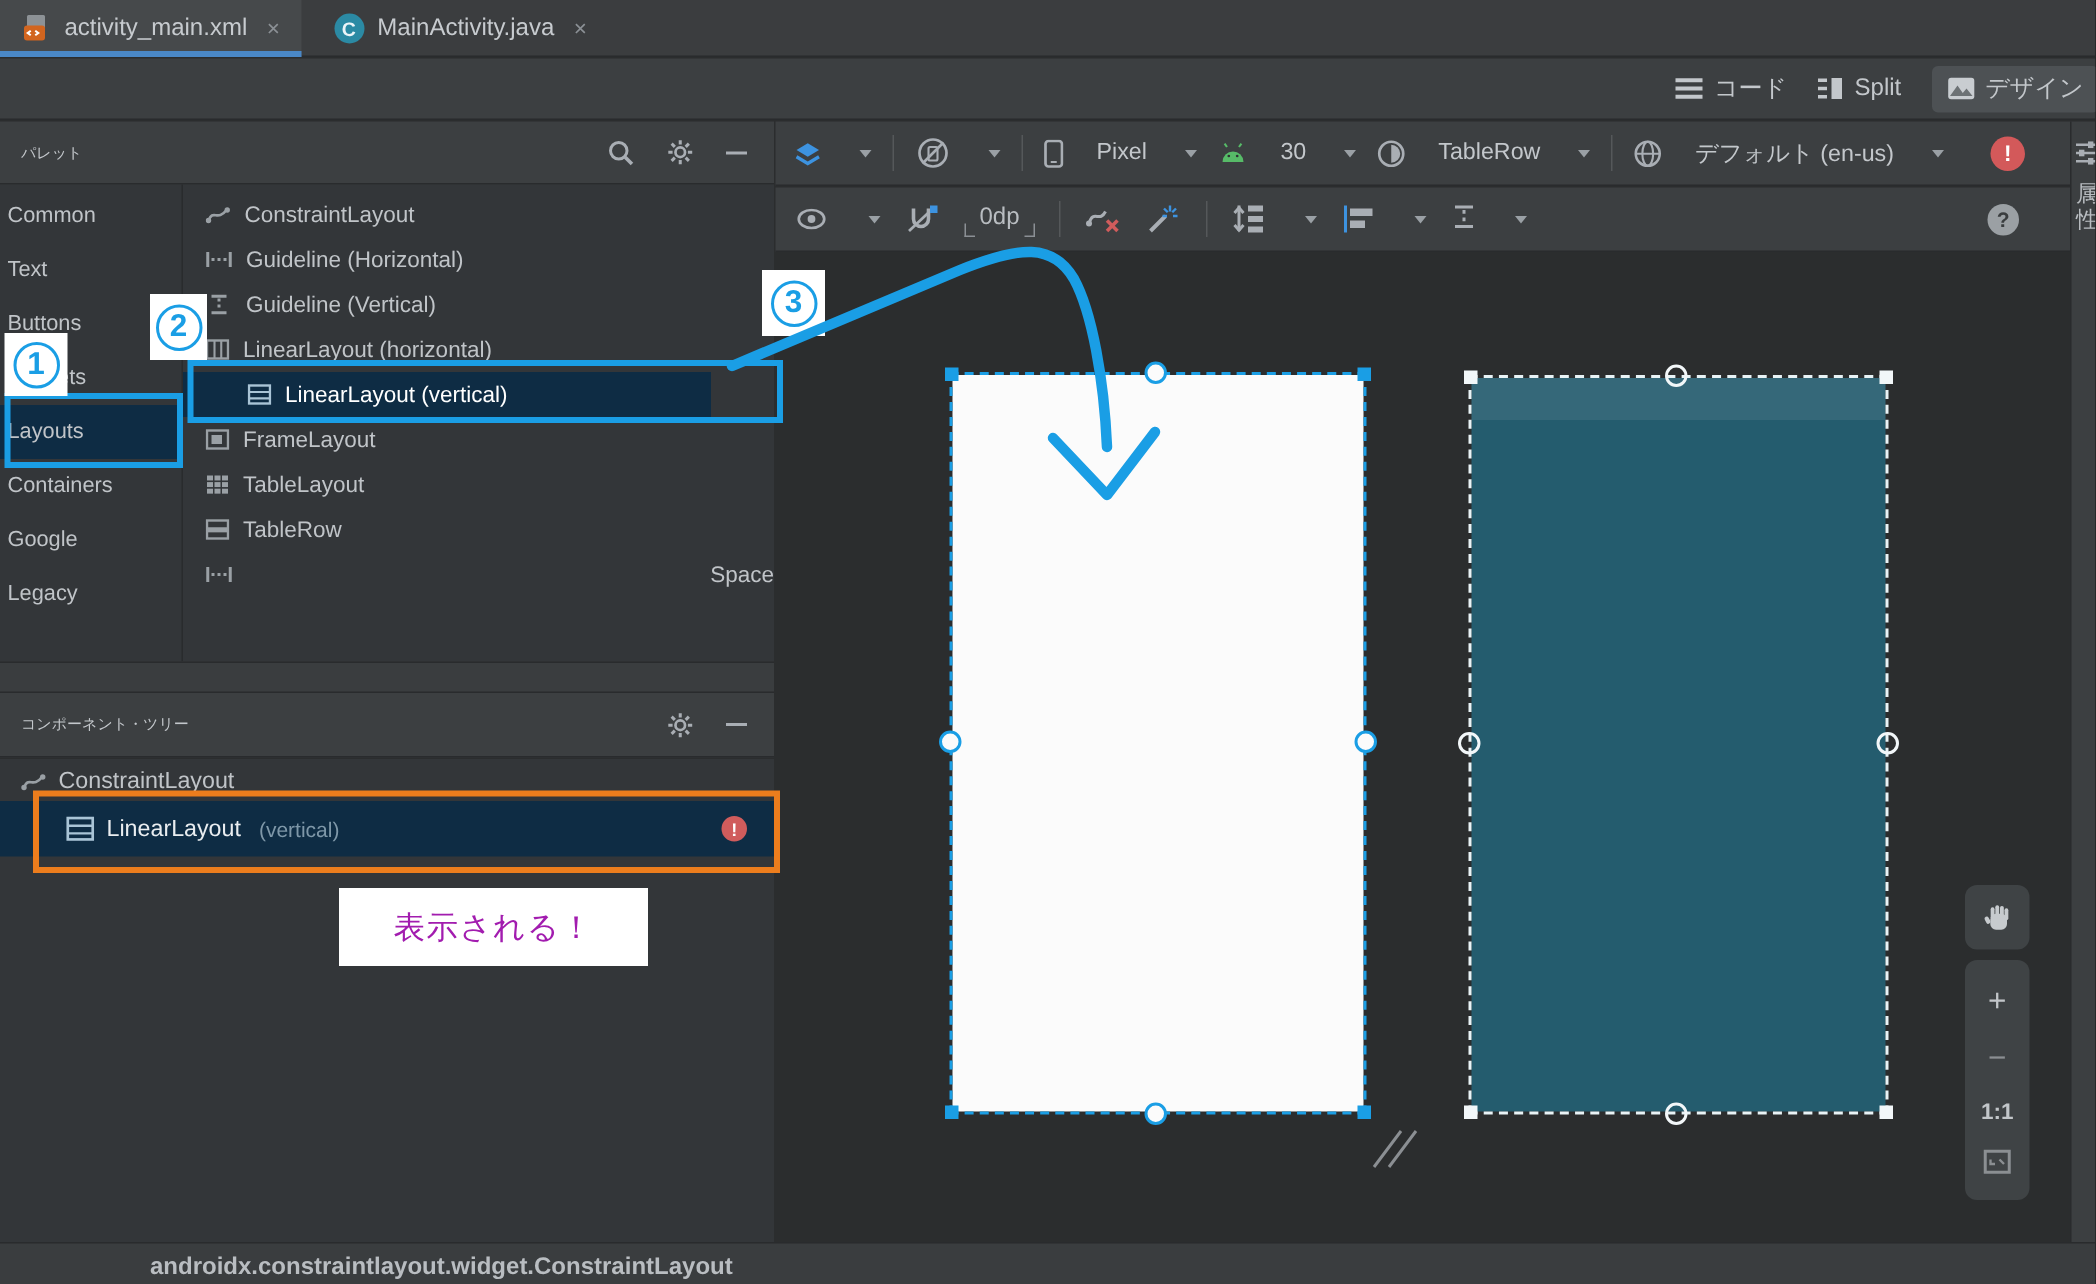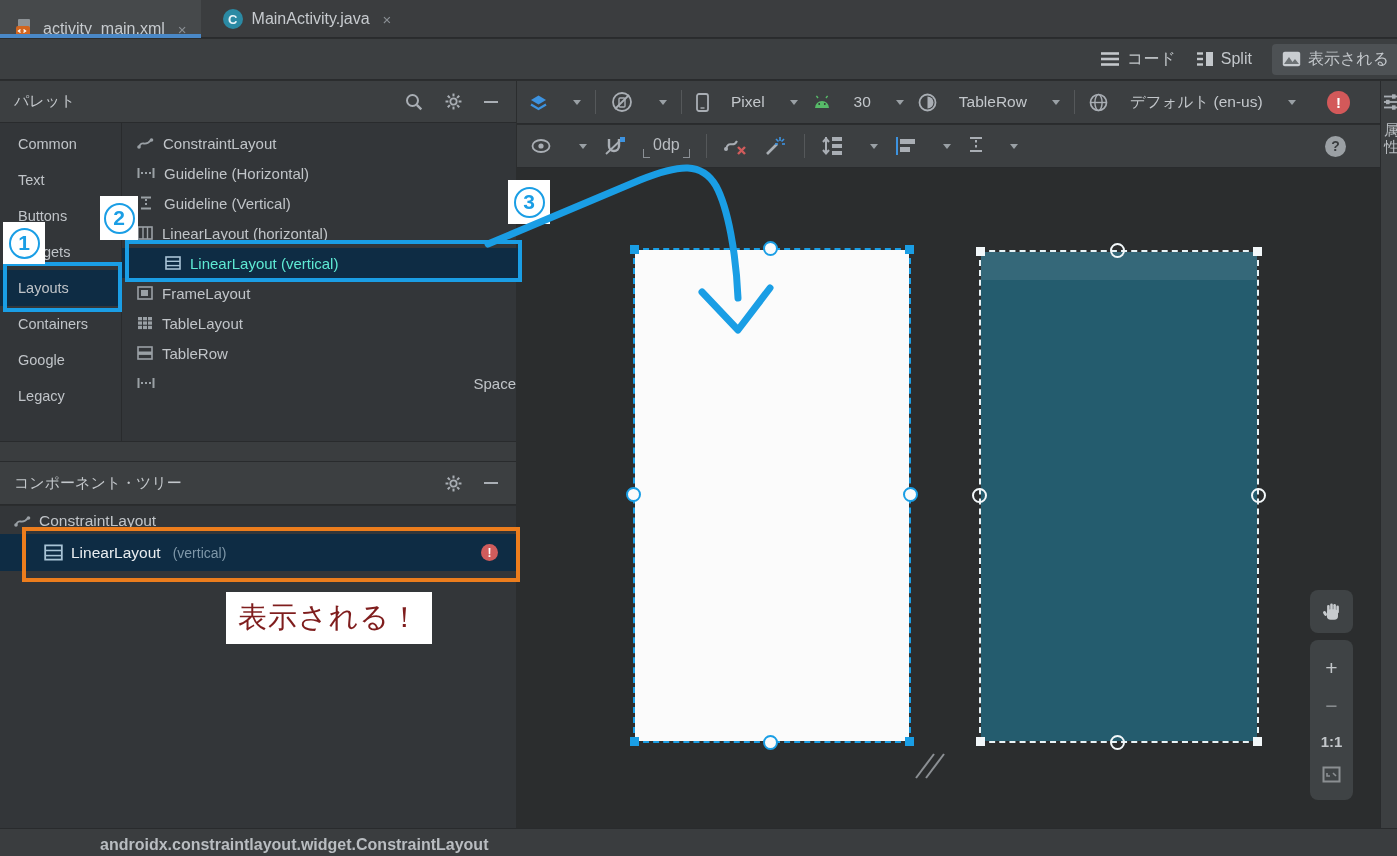--- a/index.html
+++ b/index.html
@@ -11,44 +11,44 @@
   *{margin:0;padding:0;box-sizing:border-box;}
   html,body{background:#222;}
   body{font-family:"Liberation Sans","DejaVu Sans",sans-serif;}
   .screen{position:relative;width:1397px;height:856px;background:var(--canvas);overflow:hidden;color:var(--fg);font-size:15px;}
   .abs{position:absolute;}
   svg{display:block;}
 
   
   .tabbar{position:absolute;left:0;top:0;width:1397px;height:38px;background:#3b3d3f;border-bottom:1px solid var(--line);display:flex;}
   .tab{position:relative;display:flex;align-items:center;gap:9px;padding:0 14px;height:38px;}
-  .tab.active{background:#46494b;align-items:flex-end;}
+  .tab.active{background:#46494b;}
   .tab-label{font-size:16px;color:#c7cbcf;}
   .tab-close{color:#8b9095;font-size:15px;margin-left:4px;cursor:pointer;}
   .tab-underline{position:absolute;left:0;bottom:0;width:100%;height:4px;background:var(--underline);}
   .c-badge{width:20px;height:20px;border-radius:50%;background:#2b8aa4;color:#eaf4f8;font-size:13px;display:flex;align-items:center;justify-content:center;font-weight:bold;}
 
   
   .modebar{position:absolute;left:0;top:39px;width:1397px;height:41px;background:var(--chrome);border-bottom:1px solid var(--line);display:flex;justify-content:flex-end;align-items:center;gap:20px;}
   .mode{display:flex;align-items:center;gap:7px;color:#c3c7cb;font-size:16px;}
   .mode.selected{background:#4d5154;border-radius:4px;padding:5px 10px;margin-right:-2px;}
 
   
   .panel-header{position:absolute;background:var(--chrome);border-bottom:1px solid var(--line);display:flex;align-items:center;}
-  .panel-title{margin-left:14px;font-size:15px;color:#c3c7cb;}
+  .panel-title{margin-left:14px;font-size:10px;color:#c3c7cb;}
   .hdr-icons{margin-left:auto;display:flex;align-items:center;gap:22px;margin-right:18px;}
   .minus-glyph{width:14px;height:2px;background:#a9aeb4;}
 
   .pal-body{position:absolute;left:0;top:123px;width:516px;height:318px;background:var(--content);}
   .pal-cats{position:absolute;left:0;top:0;width:122px;height:100%;border-right:1px solid var(--line);}
-  .pal-cat{position:absolute;left:0;width:122px;height:36px;display:flex;align-items:center;padding-left:18px;color:#c0c4c8;font-size:14.5px;cursor:pointer;}
+  .pal-cat{position:absolute;left:0;width:122px;height:36px;display:flex;align-items:center;padding-left:5px;color:#c0c4c8;font-size:14.5px;cursor:pointer;}
   .pal-cat.sel{background:var(--navy);}
   .pal-items{position:absolute;left:122px;top:0;width:394px;height:100%;}
   .pal-item{position:absolute;left:0;width:394px;height:30px;display:flex;align-items:center;gap:9px;padding-left:15px;color:#c0c4c8;font-size:15px;cursor:pointer;}
-  .pal-item.sel{background:var(--navy);color:#5eead4;width:400px;padding-left:43px;}
+  .pal-item.sel{background:var(--navy);color:#ffffff;width:352px;padding-left:43px;}
 
   .splitter{position:absolute;left:0;top:441px;width:516px;height:21px;background:var(--chrome2);border-top:1px solid var(--line);border-bottom:1px solid var(--line);}
 
   .tree-body{position:absolute;left:0;top:506px;width:516px;height:322px;background:var(--content);}
   .tree-row{position:absolute;left:0;width:516px;display:flex;align-items:center;gap:8px;color:#c0c4c8;font-size:15.5px;}
   .tree-row.sel{background:var(--navy);color:#e9edf0;}
   .tree-detail{color:#7e97a8;font-size:14px;margin-left:4px;}
   .err-badge{width:17px;height:17px;border-radius:50%;background:var(--red);color:#fff;font-size:12px;font-weight:bold;display:flex;align-items:center;justify-content:center;}
 
   
@@ -83,21 +83,21 @@
   .d .h-circ{border-color:var(--blue);background:#fbfbfb;}
   .b .h-sq{background:#f2f7f9;}
   .b .h-circ{border-color:#f2f7f9;}
 
   
   .anno-rect{position:absolute;border:4px solid var(--blue);z-index:22;pointer-events:none;}
   .anno-rect.orange{border-color:var(--orange);}
   .step{position:absolute;background:#fff;display:flex;align-items:center;justify-content:center;z-index:30;}
   .step-circle{width:31px;height:31px;border:2.5px solid var(--blue);border-radius:50%;color:var(--blue);display:flex;align-items:center;justify-content:center;font-size:21px;font-weight:bold;}
   .callout{position:absolute;left:226px;top:592px;width:206px;height:52px;background:#fff;display:flex;align-items:center;justify-content:center;z-index:30;}
-  .callout span{color:#7f1d1d;font-size:29px;letter-spacing:1px;font-family:Liberation Serif, serif;}
+  .callout span{color:#a21caf;font-size:21px;letter-spacing:1px;font-family:Liberation Serif, serif;}
 
   
   .zc-hand{position:absolute;left:1310px;top:590px;width:43px;height:43px;background:#3f4345;border-radius:8px;display:flex;align-items:center;justify-content:center;}
   .zc-pill{position:absolute;left:1310px;top:640px;width:43px;height:160px;background:#3f4345;border-radius:8px;display:flex;flex-direction:column;align-items:center;justify-content:space-around;padding:8px 0;}
   .zc-btn{color:#c2c6c9;font-size:21px;cursor:pointer;line-height:1;}
   .zc-btn.dim{color:#8b8f92;}
   .zc-btn.ratio{font-size:15px;font-weight:bold;}
 </style>
 </head>
 <body>
@@ -150,21 +150,21 @@
       </span>
       <span>Split</span>
     </div>
     <div class="mode selected">
       <span>
         <svg width="19" height="16" viewBox="0 0 19 16">
             <rect x="0.8" y="0.8" width="17.4" height="14.4" rx="2" fill="#c9cdd1"></rect>
             <path d="M2 13 L7 6 L10.5 11 L13 8 L17 13 Z" fill="#6d7275"></path>
           </svg>
       </span>
-      <span>表示される</span>
+      <span>デザイン</span>
     </div>
   </div>
 
   <div class="panel-header" style="left:0;top:81px;width:516px;height:42px;">
     <span class="panel-title">パレット</span>
     <span class="hdr-icons">
       <span>
         <svg width="18" height="18" viewBox="0 0 18 18">
             <circle cx="7.5" cy="7.5" r="5.5" fill="none" stroke="#a9aeb4" stroke-width="2"></circle>
             <line x1="11.8" y1="11.8" x2="16.3" y2="16.3" stroke="#a9aeb4" stroke-width="2.4"></line>

